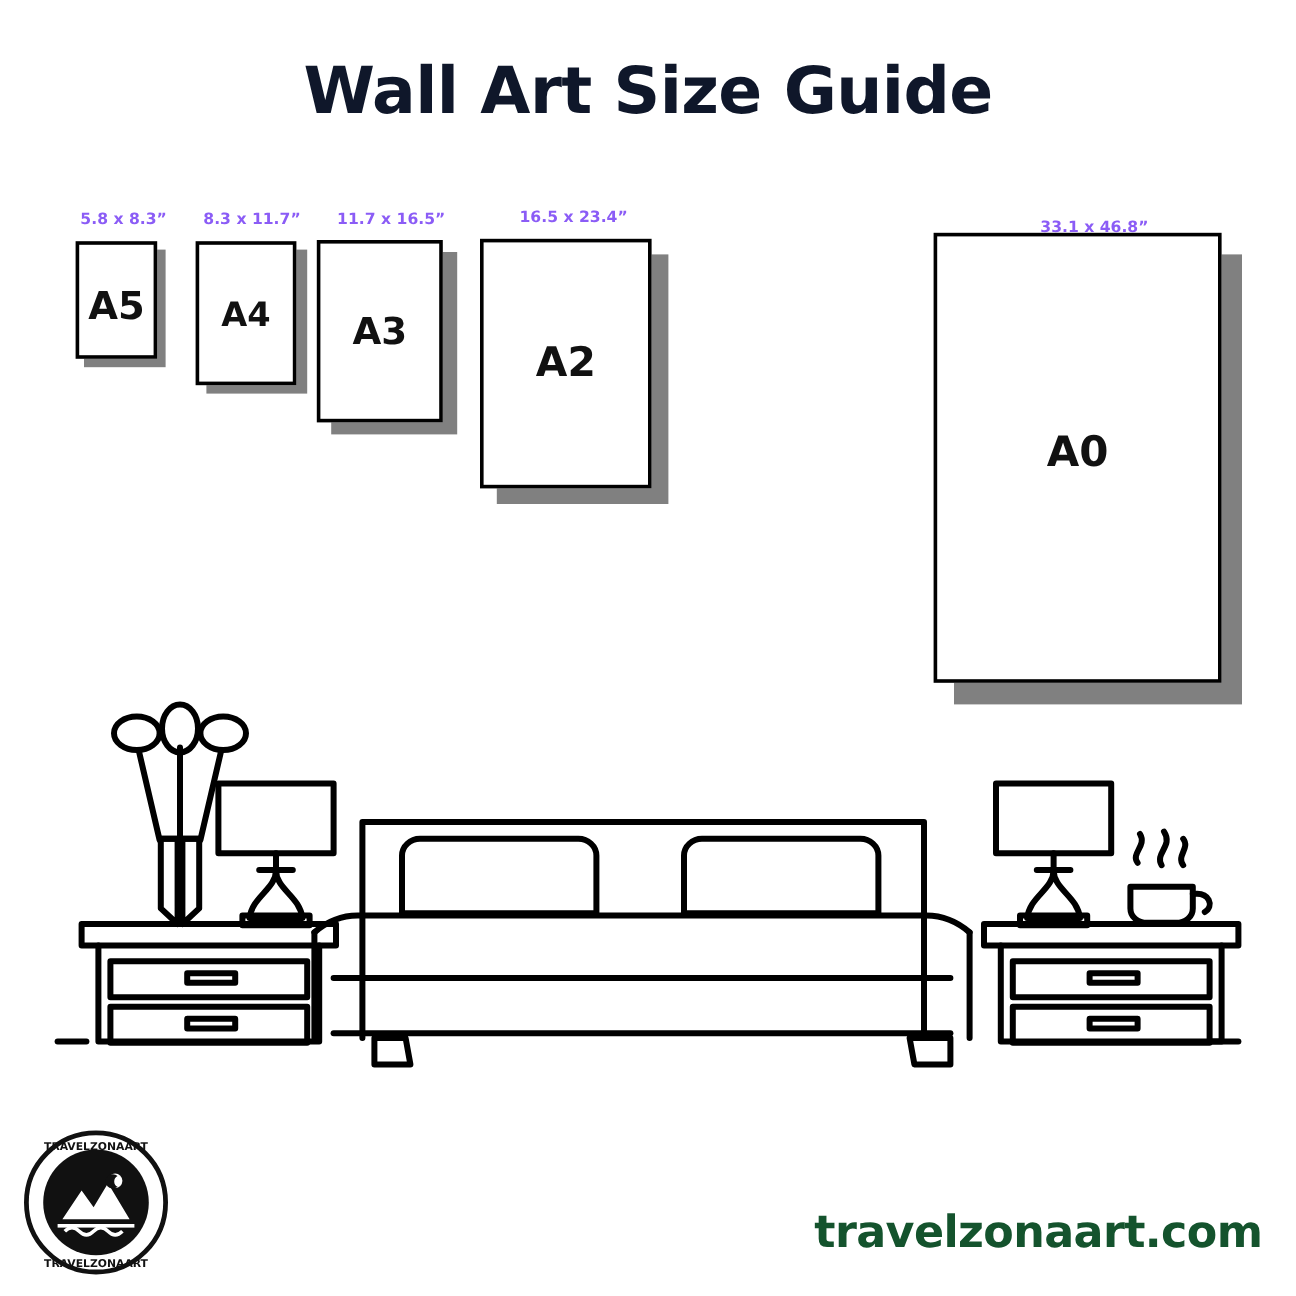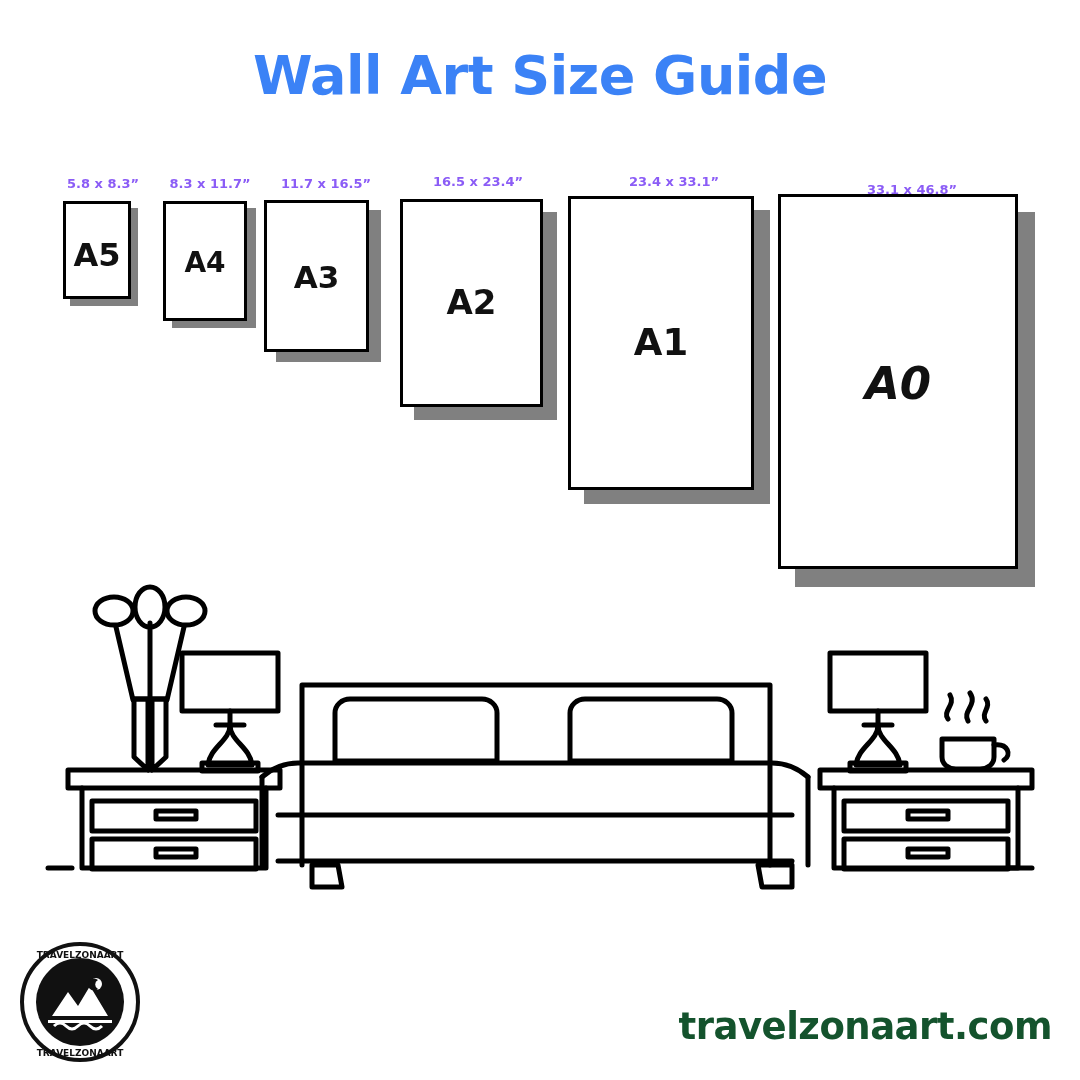--- a/index.html
+++ b/index.html
@@ -18,21 +18,21 @@
 
   #page-title {
     position: absolute;
     top: 44px;
     left: 0;
     width: 1080px;
     text-align: center;
     font-size: 54px;
     font-weight: bold;
     letter-spacing: -0.5px;
-    color: #3b82f6;
+    color: #0f172a;
   }
 
   
   #size-chart {
     position: absolute;
     left: 0;
     top: 160px;
     width: 1080px;
     height: 440px;
   }
@@ -126,33 +126,26 @@
   </div>
 
   <div class="frame-group" style="left:398px; top:0px; width:160px; height:270px;">
     <div class="frame-dim" style="top:14px;">16.5 x 23.4”</div>
     <div class="frame-shadow" style="left:16px; top:52px; width:143px; height:208px;"></div>
     <div class="frame-box" style="left:2px; top:39px; width:143px; height:208px;">
       <div class="frame-label" style="top:80px; font-size:34px;">A2</div>
     </div>
   </div>
 
-  <div class="frame-group" style="left:568px; top:0px; width:212px; height:345px;">
-    <div class="frame-dim" style="top:14px;">23.4 x 33.1”</div>
-    <div class="frame-shadow" style="left:16px; top:50px; width:186px; height:294px;"></div>
-    <div class="frame-box" style="left:0px; top:36px; width:186px; height:294px;">
-      <div class="frame-label" style="top:122px; font-size:37px;">A1</div>
-    </div>
-  </div>
 
   <div class="frame-group" style="left:778px; top:0px; width:268px; height:430px;">
     <div class="frame-dim" style="top:22px;text-align:center;">33.1 x 46.8”</div>
     <div class="frame-shadow" style="left:17px; top:52px; width:240px; height:375px;"></div>
     <div class="frame-box" style="left:0px; top:34px; width:240px; height:375px;">
-      <div class="frame-label" style="top:160px; font-size:45px;font-style:italic;">A0</div>
+      <div class="frame-label" style="top:160px; font-size:35px;">A0</div>
     </div>
   </div>
 </div>
 
 <svg id="bedroom-scene" viewBox="0 0 1020 340">
   <g fill="none" stroke="#000000" stroke-width="5" stroke-linecap="round" stroke-linejoin="round">
 
     <g>
       <line x1="18" y1="303" x2="42" y2="303"></line>
       <line x1="978" y1="303" x2="1002" y2="303"></line>

